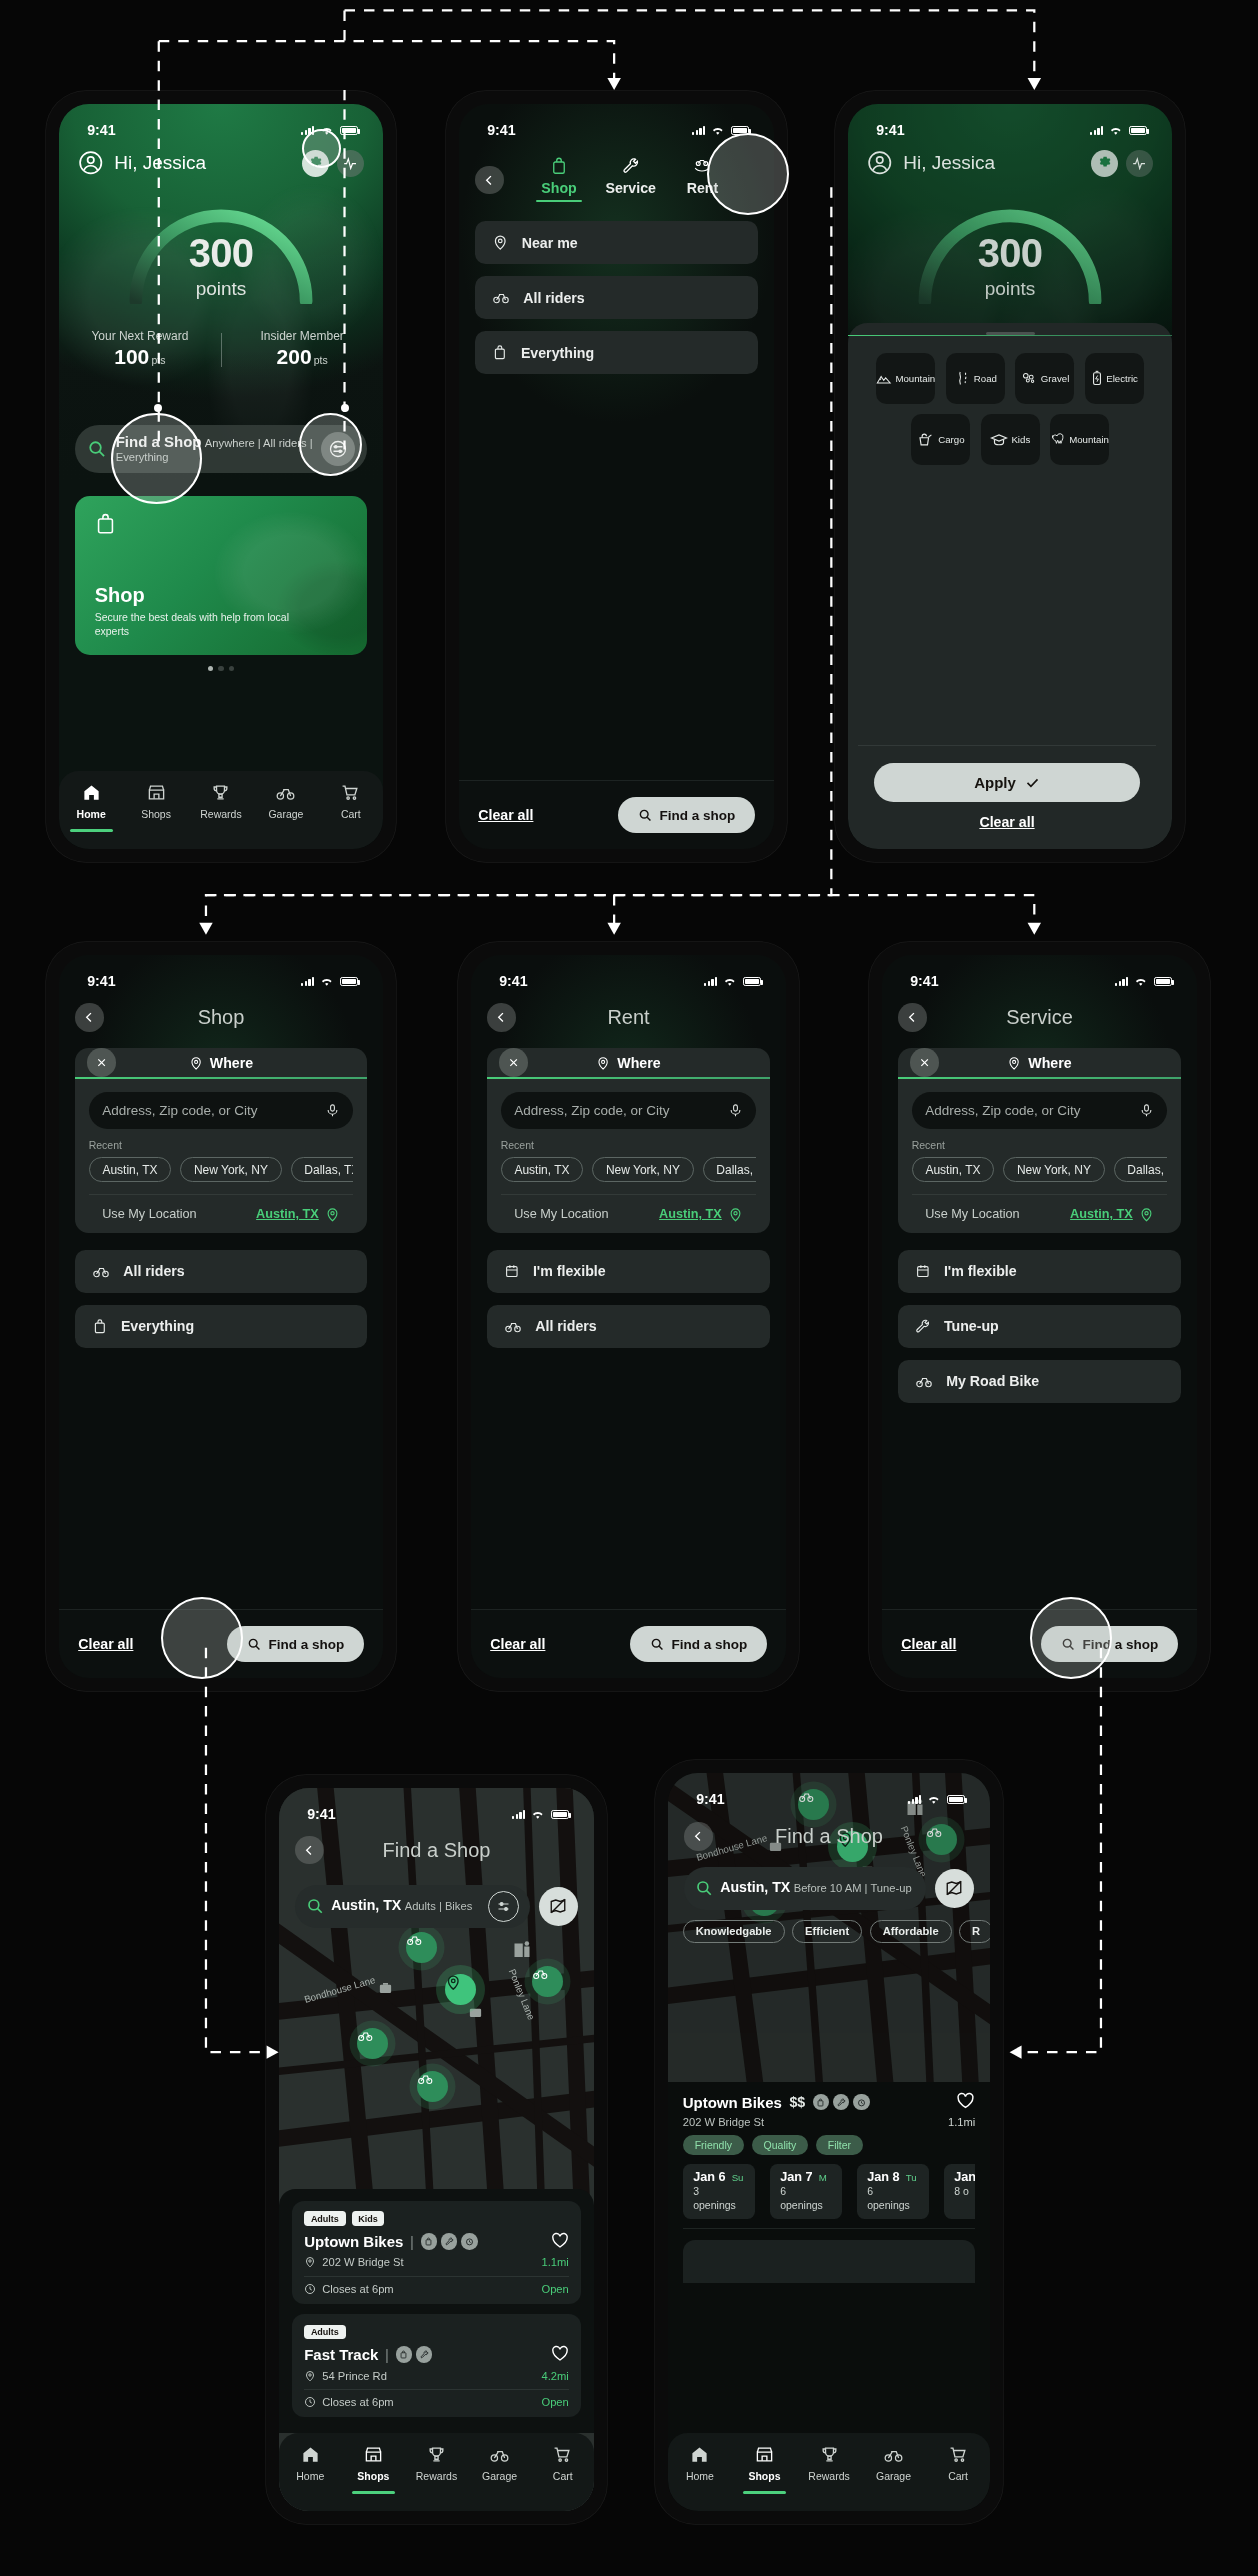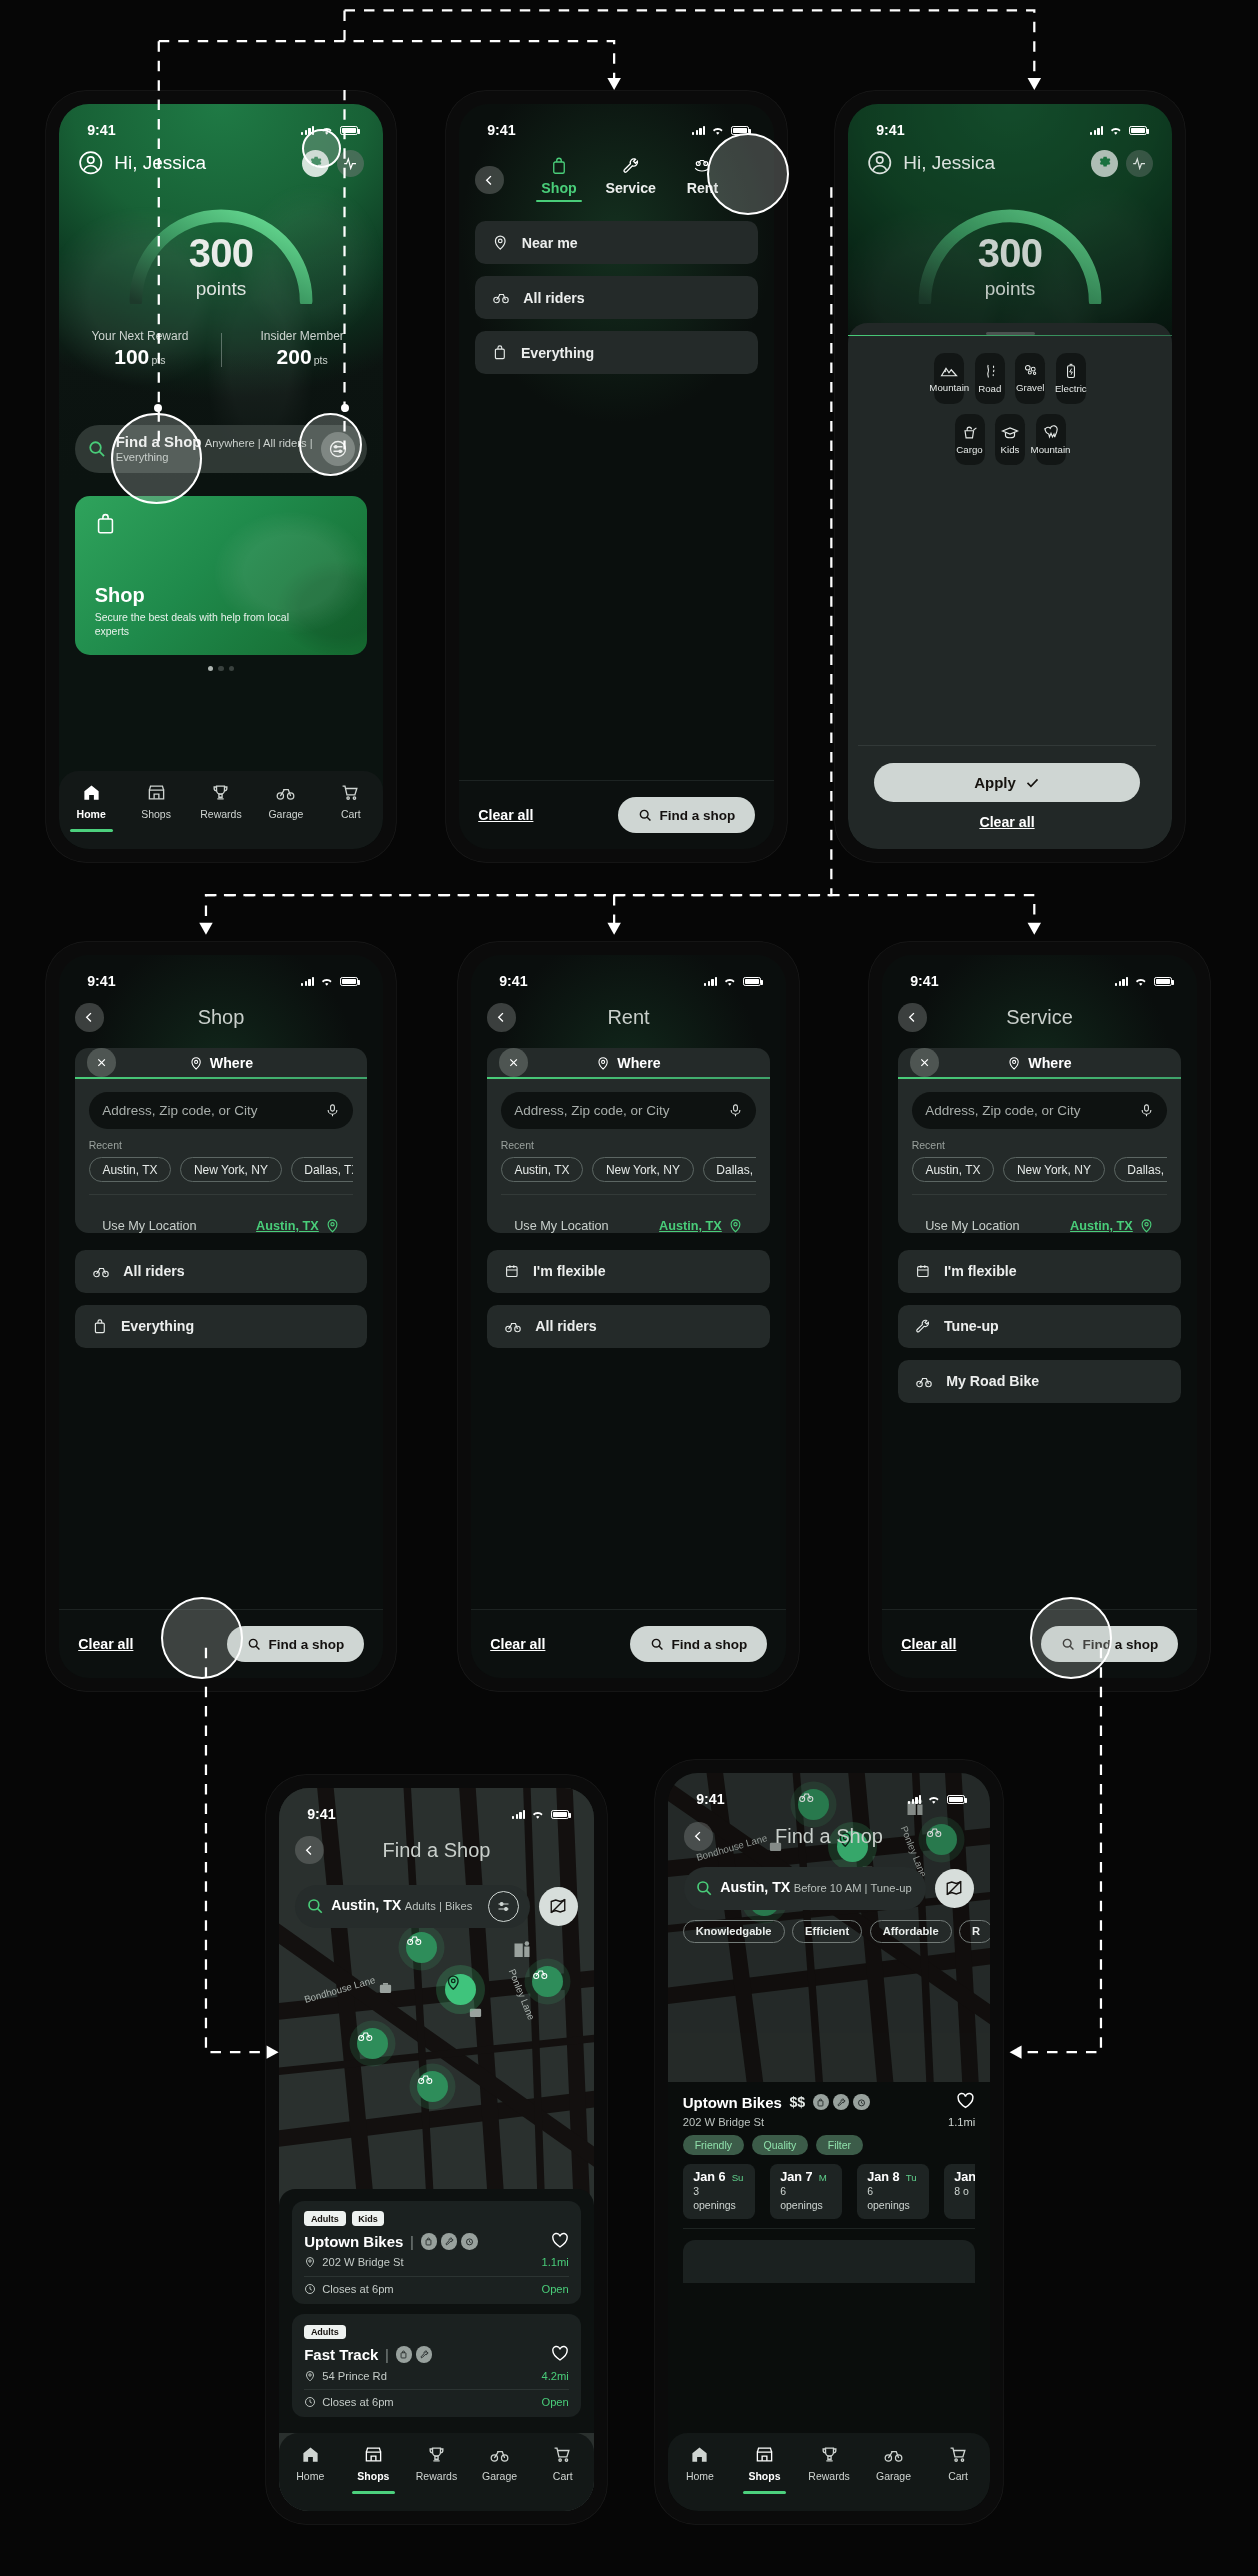--- a/index.html
+++ b/index.html
@@ -131,32 +131,32 @@
   .whead{height:29px;display:flex;align-items:center;padding:0 12px;position:relative;}
   .wclose{width:28.5px;height:28.5px;border-radius:50%;background:rgba(120,128,124,.5);display:flex;align-items:center;justify-content:center;}
   .wtitle{position:absolute;left:0;right:0;display:flex;align-items:center;justify-content:center;gap:6.7px;font-size:14.2px;font-weight:bold;color:#fff;}
   .wline{height:1.5px;background:linear-gradient(90deg,#49cd79,#3fa36a);}
   .wbody{padding:13.5px 13.5px 0;}
   .winput{height:37px;border-radius:19.5px;background:#0e1211;display:flex;align-items:center;padding:0 13.5px;}
   .winput span{flex:1;font-size:13.5px;color:#a8aeab;}
   .wrec{font-size:10.5px;color:#9aa19d;margin:9.7px 0 6px;}
   .chips{display:flex;gap:9px;overflow:hidden;}
   .chip{border:0.7px solid #5c6663;border-radius:15px;height:25.5px;display:flex;align-items:center;padding:0 12.7px;font-size:12px;color:#e6eae8;white-space:nowrap;}
-  .wfoot{margin-top:12px;border-top:0.7px solid #333a38;height:39px;display:flex;align-items:flex-end;justify-content:space-between;padding:0 13.5px;}
+  .wfoot{margin-top:12px;border-top:0.7px solid #333a38;height:39px;display:flex;align-items:center;justify-content:space-between;padding:0 13.5px;}
   .wfoot .l{font-size:12.7px;color:#c8cfcb;}
   .wfoot .r{display:flex;align-items:center;gap:6px;font-size:12.7px;font-weight:bold;color:#49cd79;text-decoration:underline;}
 
   
   .sheet{position:absolute;left:0;right:0;bottom:0;top:219px;background:#222827;border-radius:19.5px 19.5px 30px 30px;z-index:12;}
   .sheet .grab{width:49px;height:3px;border-radius:2.2px;background:#4b5250;margin:9px auto 0;}
   .sheethead{height:45px;display:flex;align-items:center;justify-content:center;position:relative;font-size:19.5px;color:#c9d0cc;}
   .sheetclose{position:absolute;right:15px;width:28.5px;height:28.5px;border-radius:50%;border:1.1px solid #8e9693;display:flex;align-items:center;justify-content:center;}
   .sheetline{height:1.5px;background:linear-gradient(90deg,#49cd79,#2f6f4d);}
   .fgrid{display:flex;justify-content:center;gap:10.5px;padding:16.5px 15px 0;}
-  .fcell{width:30px;height:51px;border-radius:10.5px;background:#121615;display:flex;flex-direction:column;align-items:center;justify-content:center;gap:3.7px;font-size:9.7px;color:#e6eae8;}
+  .fcell{width:59px;height:51px;border-radius:10.5px;background:#121615;display:flex;flex-direction:row;align-items:center;justify-content:center;gap:3.7px;font-size:9.7px;color:#e6eae8;}
   .applybar{position:absolute;left:0;right:16px;bottom:0;border-top:0.7px solid #323938;padding:16.5px 16.5px 19.5px;margin-left:10px;}
   .applybtn{height:39px;border-radius:21px;background:#cfd6d3;color:#16130f;display:flex;align-items:center;justify-content:center;gap:9px;font-size:15px;font-weight:bold;}
   .applyclear{text-align:center;margin-top:12px;font-size:14.2px;font-weight:bold;color:#fff;text-decoration:underline;}
 
   
   .map{position:absolute;left:0;right:0;top:0;bottom:0;background:#1c2120;}
   .map svg{position:absolute;inset:0;}
   .pin{position:absolute;width:31px;height:31px;border-radius:50%;background:#2e8d5a;display:flex;align-items:center;justify-content:center;box-shadow:0 0 0 7.5px rgba(60,160,105,.18);}
   .pin.sel{background:#3fc47c;box-shadow:0 0 0 9px rgba(70,200,125,.22);}
   .maplbl{position:absolute;font-size:9.7px;color:#aab2ae;white-space:nowrap;}

